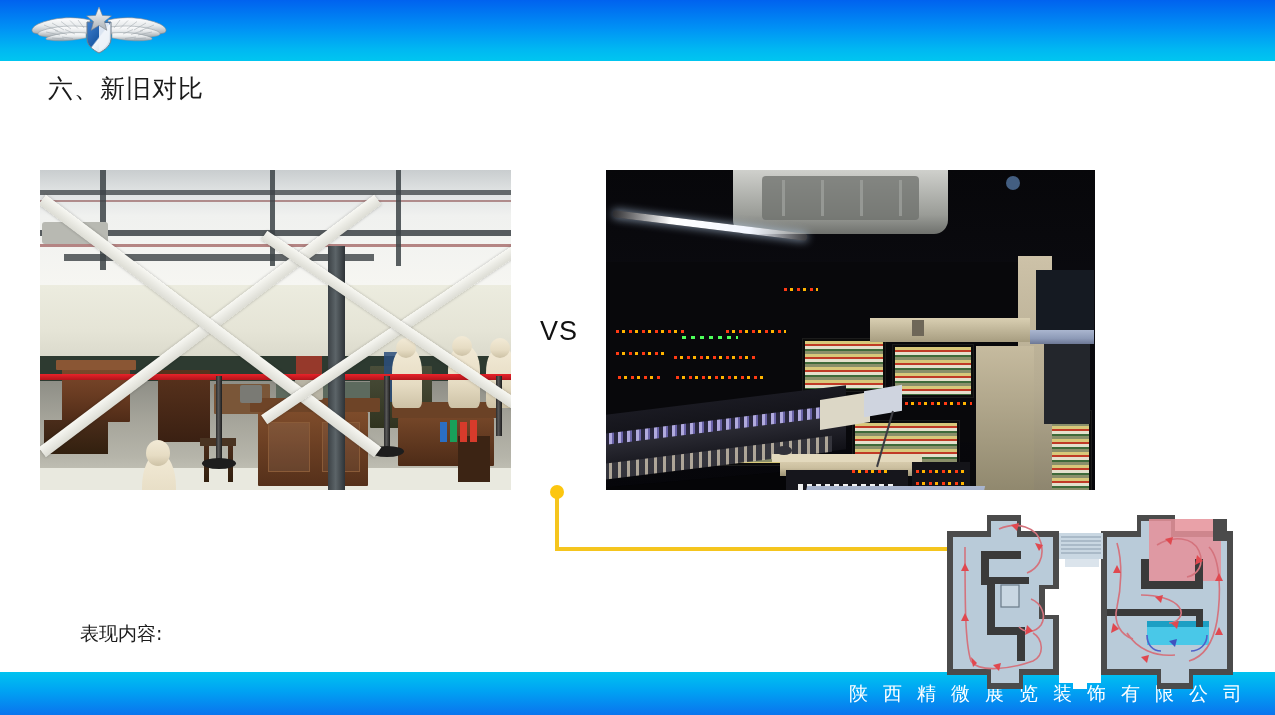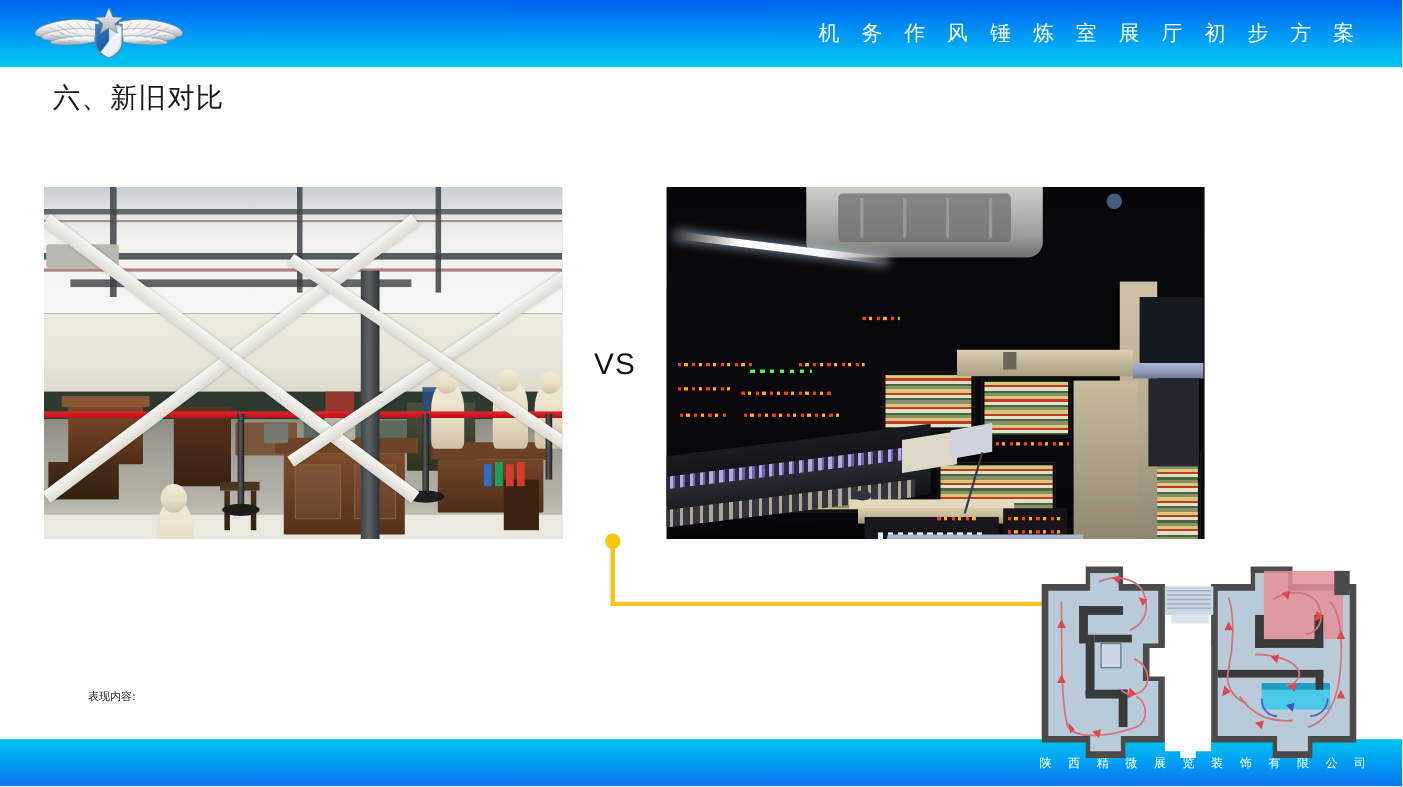--- a/index.html
+++ b/index.html
@@ -200,38 +200,38 @@
   #connector { position: absolute; left: 0; top: 0; width: 1275px; height: 715px; z-index: 22; pointer-events: none; }
 
   
   #floorplan {
     position: absolute; left: 941px; top: 503px;
     width: 320px; height: 192px;
     z-index: 25;
   }
 
   
-  .caption-block { position: absolute; color: #1c1c1c; font-size: 10px; line-height: 25px;
+  .caption-block { position: absolute; color: #1c1c1c; font-size: 19px; line-height: 25px;
     font-family: "DejaVu Sans", "Liberation Sans", sans-serif; }
   #caption-left { left: 80px; top: 621px; }
   #caption-right { left: 565px; top: 621px; }
   .cap-head { display: block; }
   .cap-body { display: block; }
 
   
   #footer {
     position: absolute; left: 0; top: 672px;
     width: 1275px; height: 43px;
     background: linear-gradient(to bottom, #00c3f0 0%, #00a2f3 45%, #0a74ee 100%);
     z-index: 20;
   }
   #footer-text {
     position: absolute; right: 18px; top: 0;
     height: 43px; line-height: 43px;
-    font-size: 11px; color: #ffffff;
+    font-size: 19px; color: #ffffff;
     letter-spacing: 15px; text-indent: 15px;
     font-family: "DejaVu Sans", "Liberation Sans", sans-serif;
     white-space: nowrap;
   }
 </style>
 </head>
 <body>
 
 <div id="slide">
 
@@ -291,21 +291,20 @@
               <path d="M34 31 L45 32.5"></path>
           </g>
         </g>
 
         <path d="M59 16 L83 16 L83 33 C83 41 73 46 71 47 C69 46 59 41 59 33 Z" fill="url(#shieldg)" stroke="#6f7d8b" stroke-width="1"></path>
         <path d="M71 17 L81 17 L81 33 C81 39 74 43.5 71 45.2 Z" fill="#eef3f8" opacity=".9"></path>
 
         <path d="M71 1 L74.4 9.4 L83.4 9.9 L76.4 15.6 L78.8 24.3 L71 19.4 L63.2 24.3 L65.6 15.6 L58.6 9.9 L67.6 9.4 Z" fill="url(#starg)" stroke="#7f878d" stroke-width="0.6"></path>
       </svg>
     </div>
-    <div id="header-title">机务作风锤炼室展厅初步方案</div>
   </div>
 
   <div id="page-title">六、新旧对比</div>
 
   <div id="photo-old" class="photo-frame">
     <div class="old-ceiling"></div>
 
     <div class="old-ceil-beam" style="left:0;top:20px;width:100%;height:5px;"></div>
     <div class="old-ceil-beam" style="left:0;top:60px;width:100%;height:6px;background:#3b4144;"></div>
     <div class="old-ceil-beam" style="left:0;top:74px;width:100%;height:3px;background:#8a3b3b;opacity:.6;"></div>

